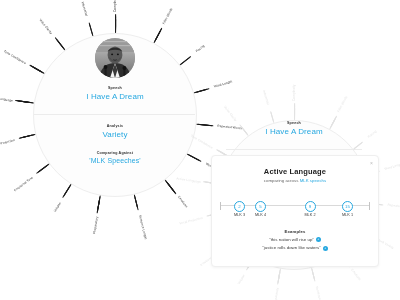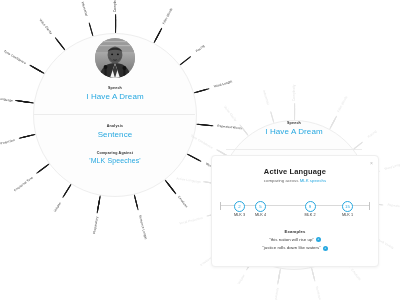--- a/index.html
+++ b/index.html
@@ -238,21 +238,21 @@
       </svg>
     </div>
 
     <div class="card" style="left:47px;top:78px;width:120px;">
       <div class="kicker">Speech</div>
       <div class="value">I Have A Dream</div>
     </div>
 
     <div class="card" style="left:47px;top:116px;width:120px;">
       <div class="kicker">Analysis</div>
-      <div class="value">Sentence</div>
+      <div class="value">Variety</div>
     </div>
 
     <div class="card" style="left:47px;top:143px;width:120px;">
       <div class="kicker">Comparing Against</div>
       <div class="value sm">'MLK Speeches'</div>
     </div>
   </div>
 
   <div class="wheel faded" id="wheelB" style="left:196px;top:97px;width:196px;height:196px;">
     <div class="disc" style="left:23px;top:23px;width:148px;height:148px;"></div>

